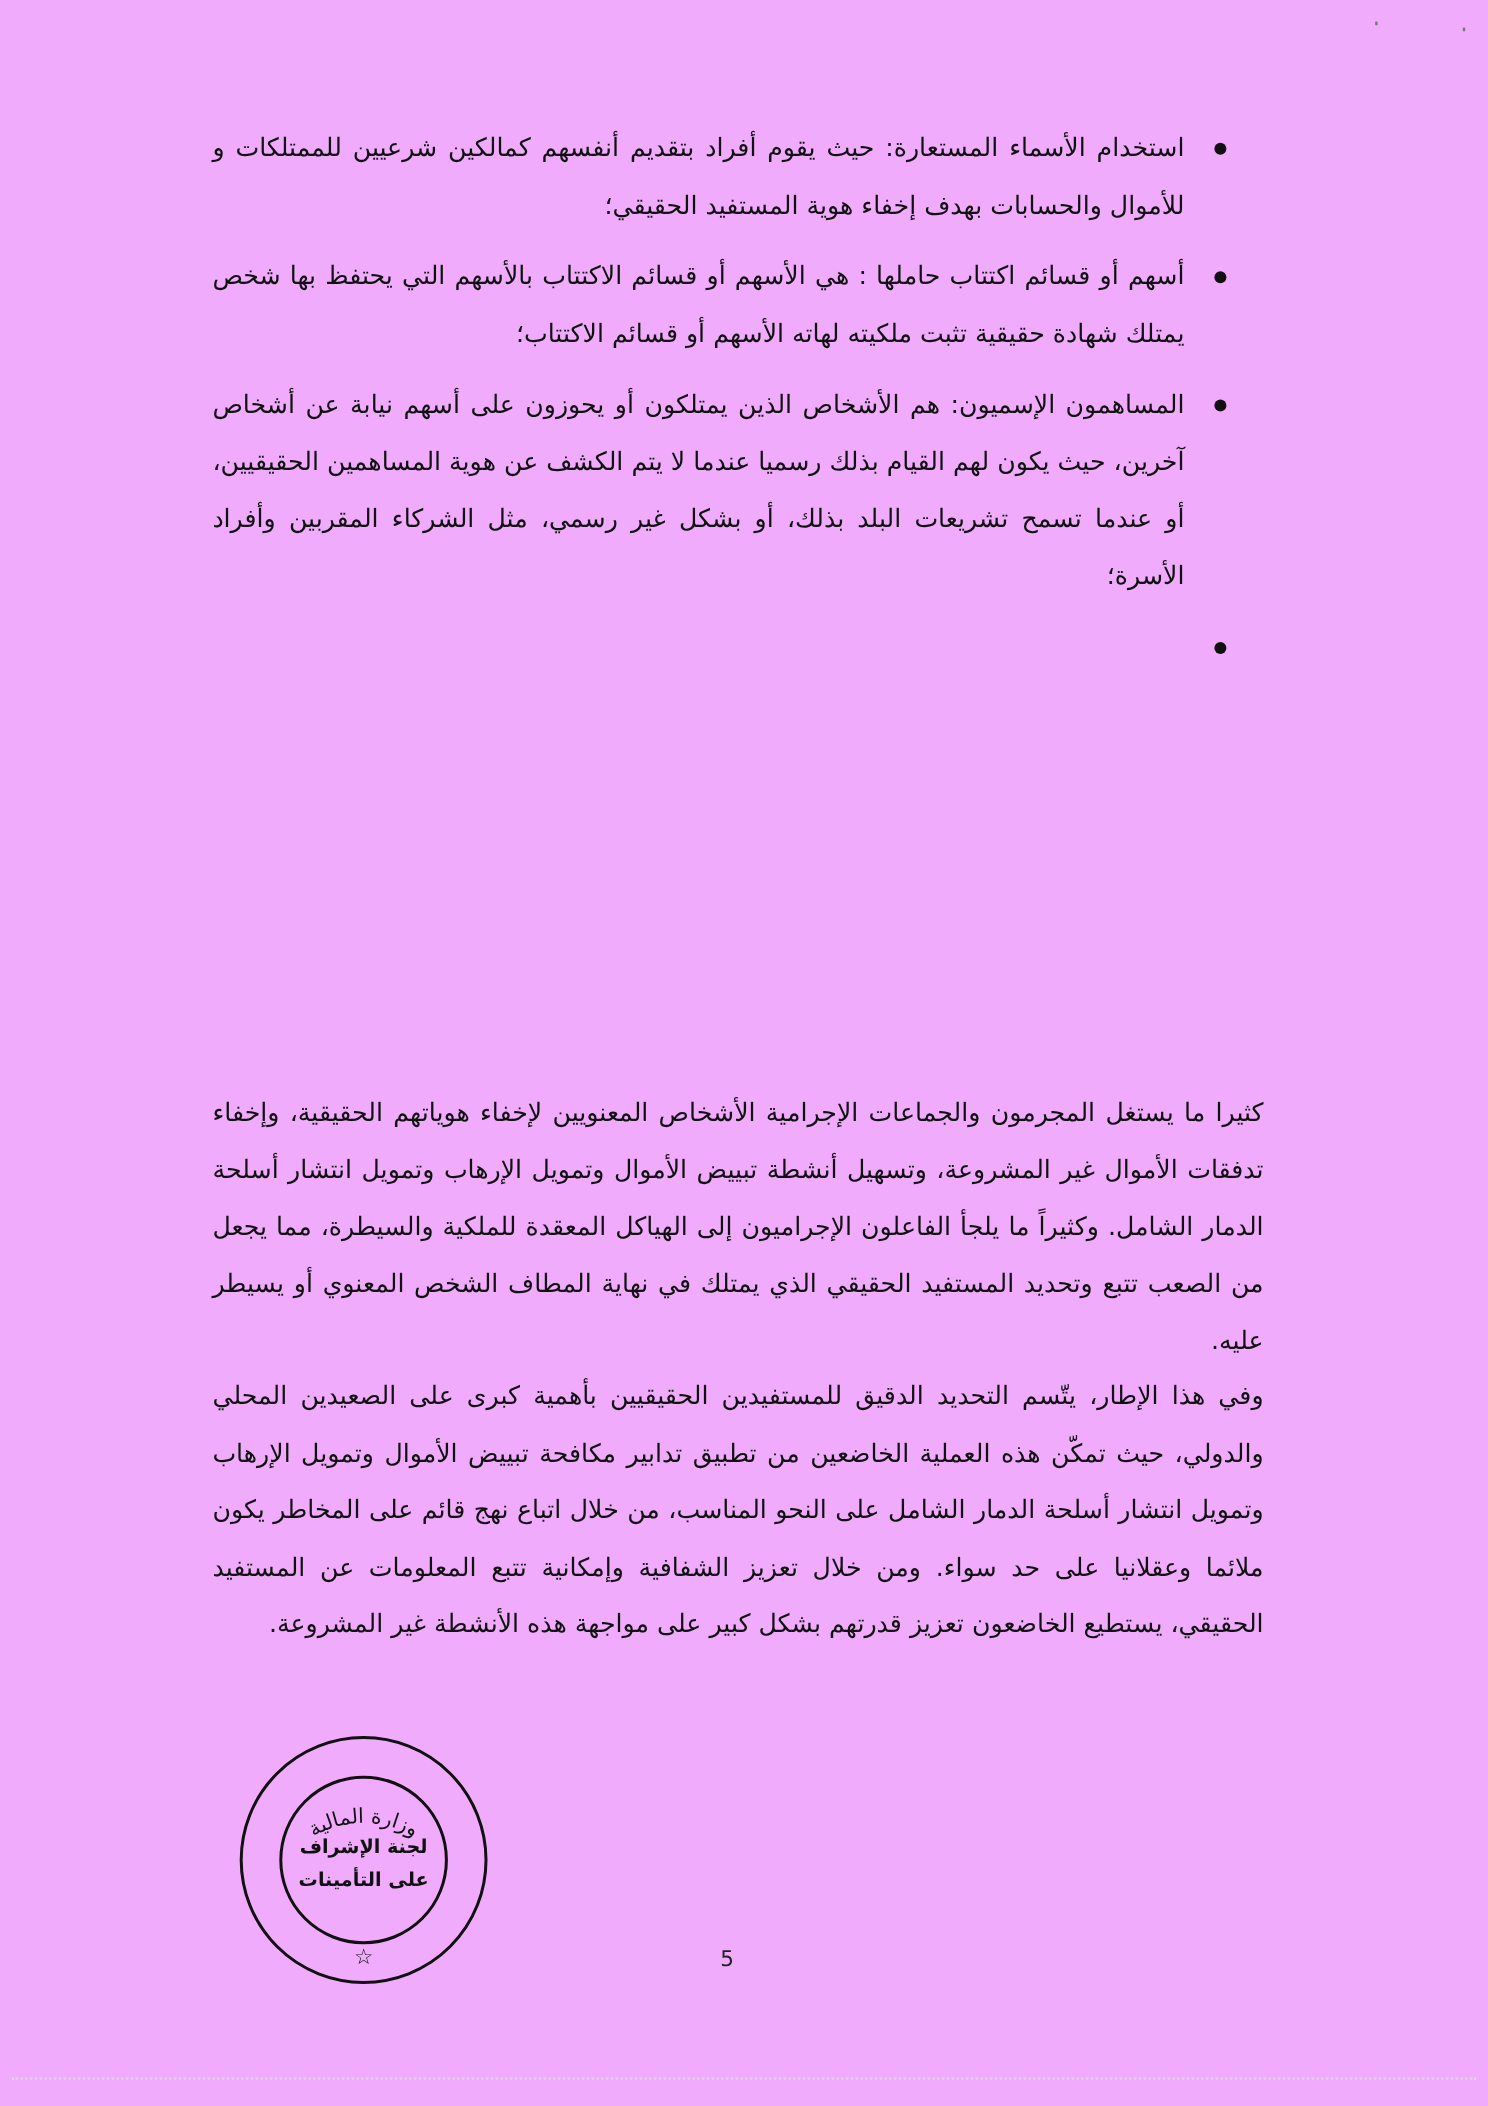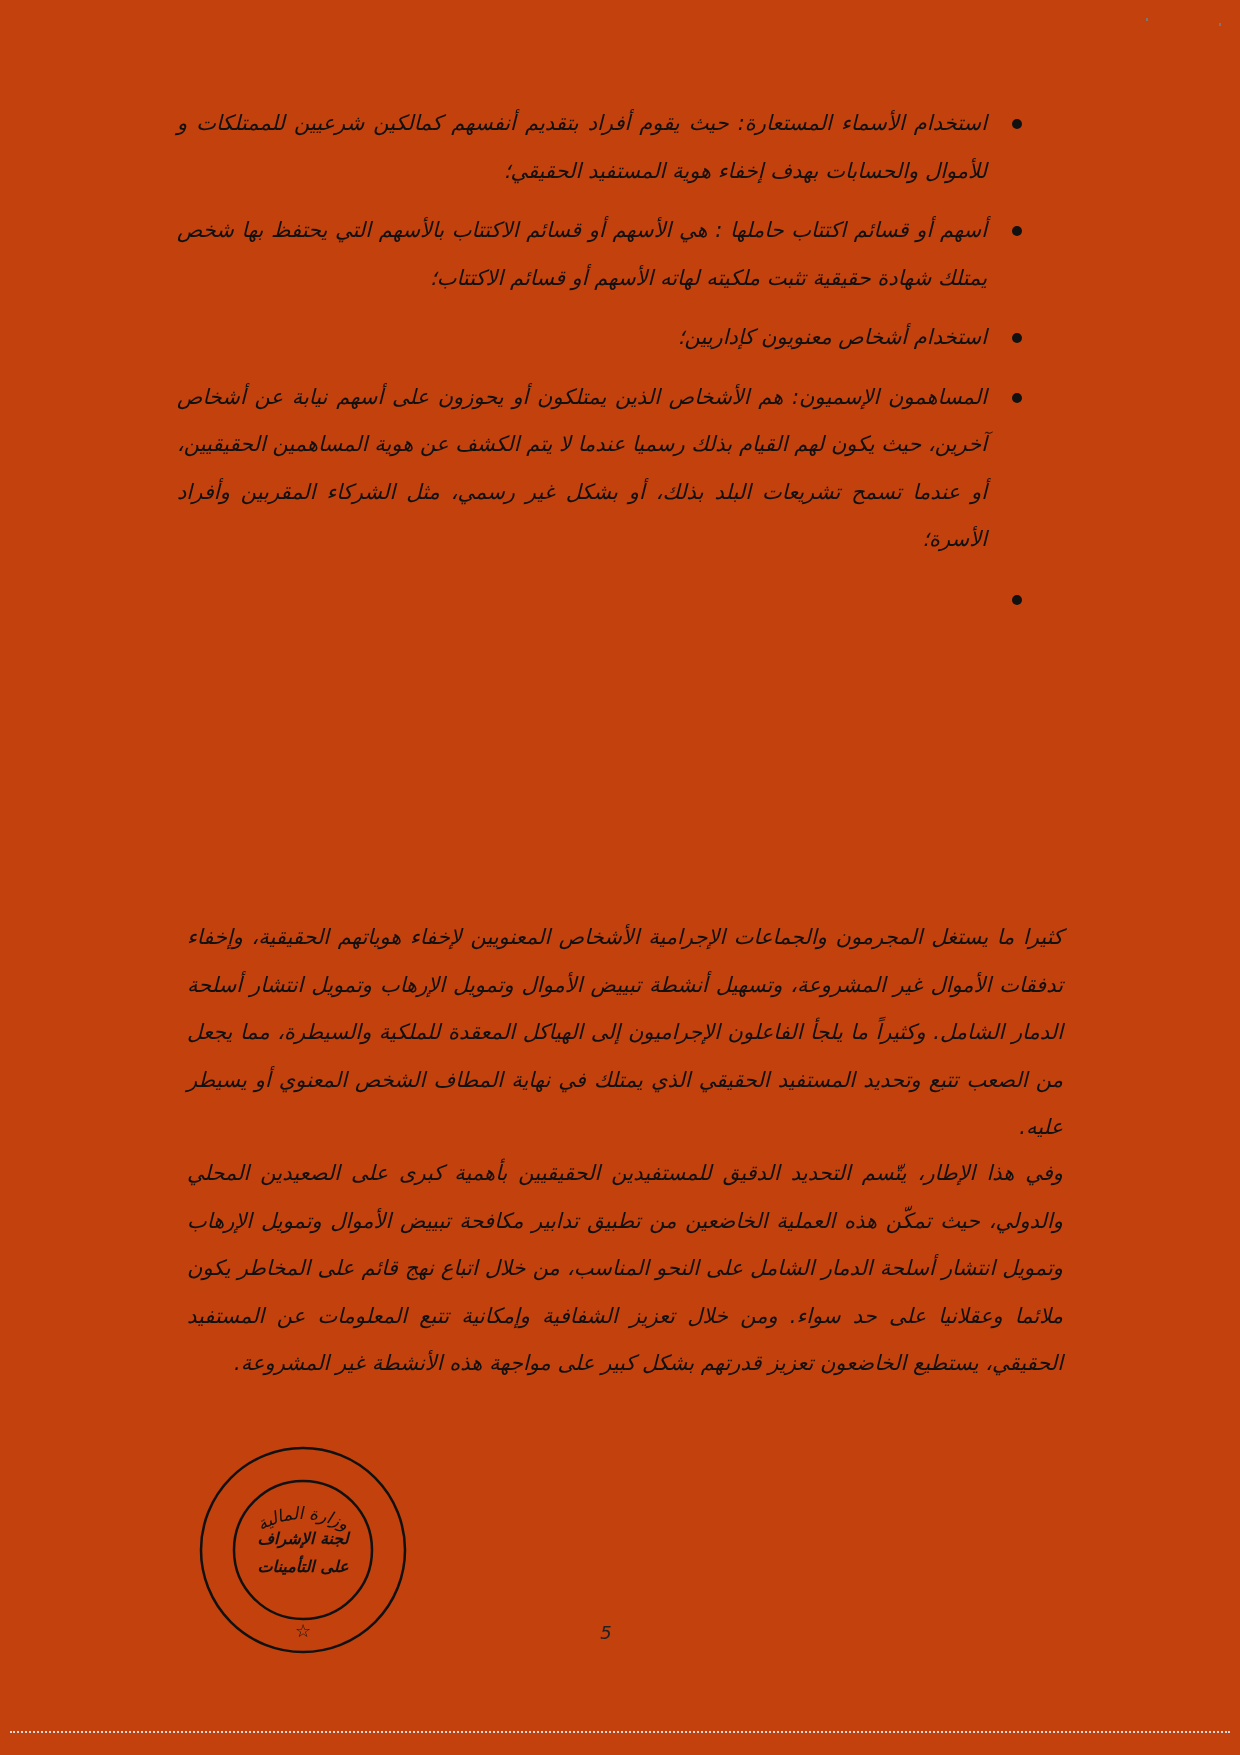--- a/index.html
+++ b/index.html
@@ -1,37 +1,36 @@
 <!DOCTYPE html>
 <html><head>
 <meta charset="utf-8">
 <style>
   html, body { margin: 0; padding: 0; background: #ffffff; }
   body { width: 1240px; height: 1755px; position: relative; overflow: hidden; }
   .page {
     position: absolute; left: 0; top: 0; width: 1240px; height: 1755px;
-    background: #c2410c; color: #111111;
+    background: #f0abfc; color: #111111;
     font-family: "DejaVu Sans", "Liberation Sans", sans-serif;
-    font-style: italic;
   }
   .text-block {
     position: absolute; left: 177px; width: 876px;
     direction: rtl; text-align: justify; text-align-last: right;
     font-size: 21px; line-height: 47.5px;
   }
   .bullets { top: 100px; margin: 0; padding: 0; list-style: none; }
   .bullet-item {
     position: relative; padding-right: 66px; margin: 0 0 12px 0;
   }
   .bullet-dot {
     position: absolute; right: 31px; top: 19px;
     width: 10px; height: 10px; border-radius: 50%; background: #111111;
   }
   .bullet-item.last { text-align: right; }
-  .para { margin: 10px; }
+  .para { margin: 0; }
   .para1 { top: 904px; }
   .para2 { top: 1140px; }
   .stamp {
     position: absolute; left: 197px; top: 1444px; width: 212px; height: 212px;
   }
   .page-number {
     position: absolute; left: 596px; top: 1622px; width: 20px; text-align: center;
     font-family: "DejaVu Sans", sans-serif; font-size: 18px; color: #222222;
   }
   .footer-rule {
@@ -52,24 +51,20 @@
     <li class="bullet-item">
       <span class="bullet-dot"></span>
       <span>استخدام الأسماء المستعارة: حيث يقوم أفراد بتقديم أنفسهم كمالكين شرعيين للممتلكات و للأموال والحسابات بهدف إخفاء هوية المستفيد الحقيقي؛</span>
     </li>
     <li class="bullet-item">
       <span class="bullet-dot"></span>
       <span>أسهم أو قسائم اكتتاب حاملها : هي الأسهم أو قسائم الاكتتاب بالأسهم التي يحتفظ بها شخص يمتلك شهادة حقيقية تثبت ملكيته لهاته الأسهم أو قسائم الاكتتاب؛</span>
     </li>
     <li class="bullet-item">
       <span class="bullet-dot"></span>
-      <span>استخدام أشخاص معنويون كإداريين؛</span>
-    </li>
-    <li class="bullet-item">
-      <span class="bullet-dot"></span>
       <span>المساهمون الإسميون: هم الأشخاص الذين يمتلكون أو يحوزون على أسهم نيابة عن أشخاص آخرين، حيث يكون لهم القيام بذلك رسميا عندما لا يتم الكشف عن هوية المساهمين الحقيقيين، أو عندما تسمح تشريعات البلد بذلك، أو بشكل غير رسمي، مثل الشركاء المقربين وأفراد الأسرة؛</span>
     </li>
     <li class="bullet-item last">
       <span class="bullet-dot"></span>
     </li>
   </ul>
 
   <p class="text-block para para1">كثيرا ما يستغل المجرمون والجماعات الإجرامية الأشخاص المعنويين لإخفاء هوياتهم الحقيقية، وإخفاء تدفقات الأموال غير المشروعة، وتسهيل أنشطة تبييض الأموال وتمويل الإرهاب وتمويل انتشار أسلحة الدمار الشامل. وكثيراً ما يلجأ الفاعلون الإجراميون إلى الهياكل المعقدة للملكية والسيطرة، مما يجعل من الصعب تتبع وتحديد المستفيد الحقيقي الذي يمتلك في نهاية المطاف الشخص المعنوي أو يسيطر عليه.</p>
   <p class="text-block para para2">وفي هذا الإطار، يتّسم التحديد الدقيق للمستفيدين الحقيقيين بأهمية كبرى على الصعيدين المحلي والدولي، حيث تمكّن هذه العملية الخاضعين من تطبيق تدابير مكافحة تبييض الأموال وتمويل الإرهاب وتمويل انتشار أسلحة الدمار الشامل على النحو المناسب، من خلال اتباع نهج قائم على المخاطر يكون ملائما وعقلانيا على حد سواء. ومن خلال تعزيز الشفافية وإمكانية تتبع المعلومات عن المستفيد الحقيقي، يستطيع الخاضعون تعزيز قدرتهم بشكل كبير على مواجهة هذه الأنشطة غير المشروعة.</p>
 

